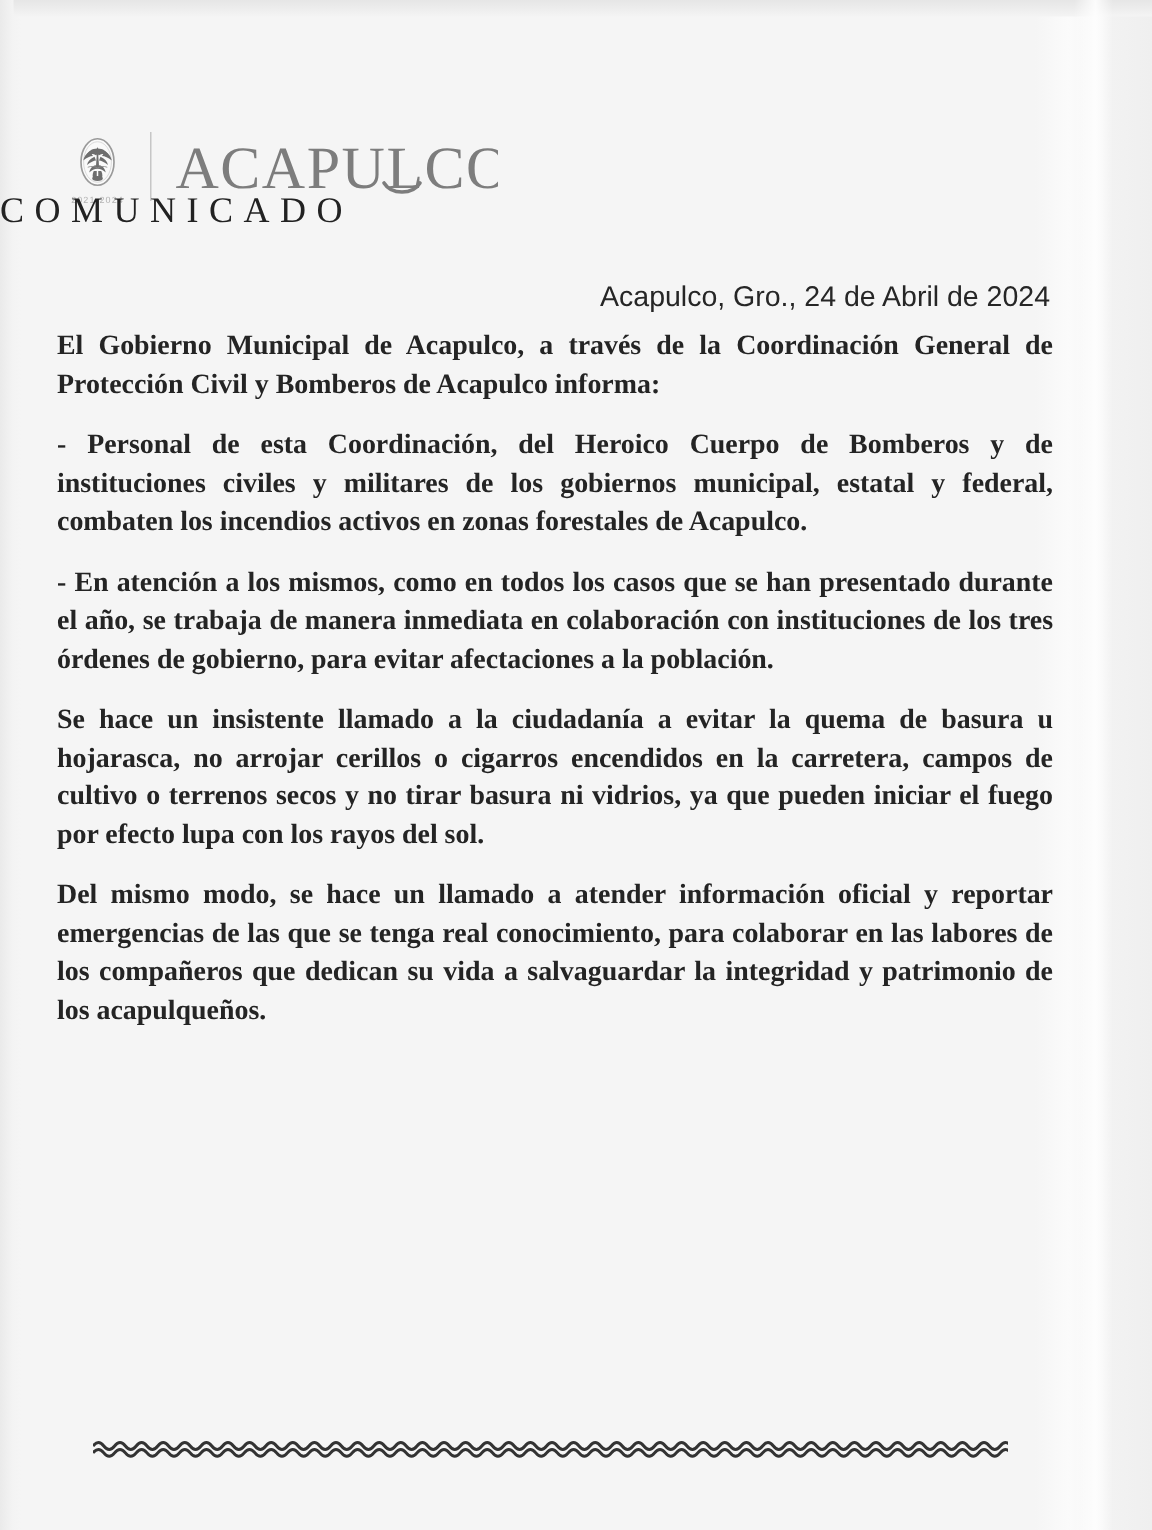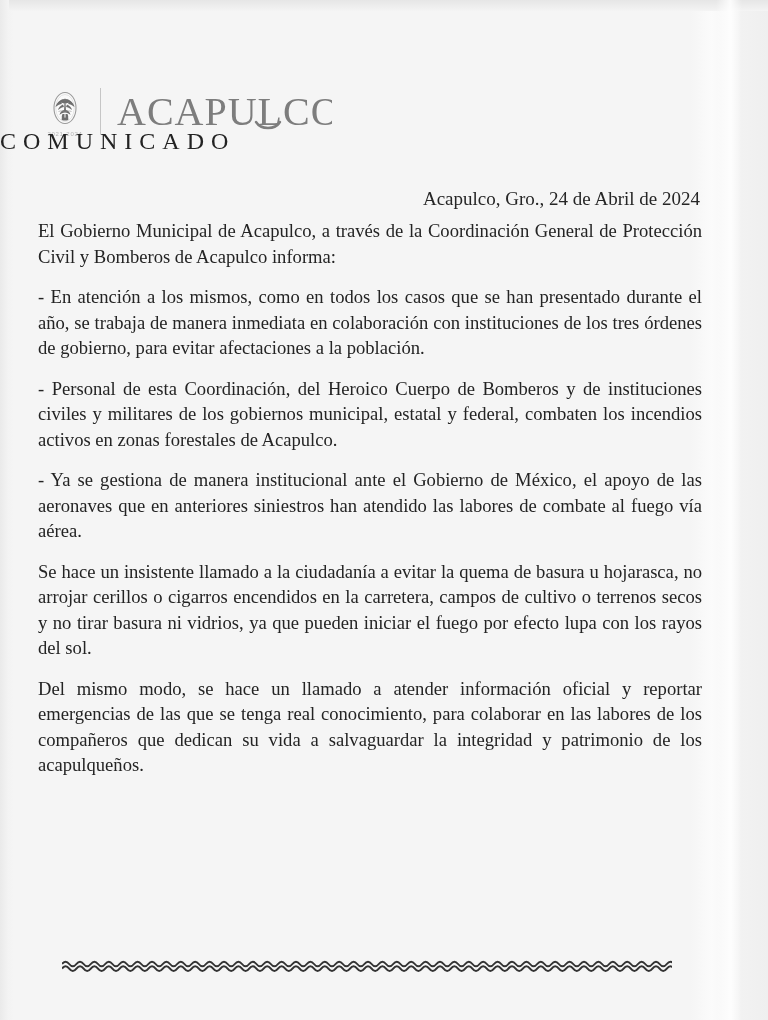--- a/index.html
+++ b/index.html
@@ -101,41 +101,42 @@
     color: #222222;
     font-weight: normal;
     margin: 0;
   }
 
   
   #dateline {
     position: absolute;
     top: 188px;
     right: 68px;
-    font-family: Liberation Serif, serif;
+    font-family: Liberation Sans, sans-serif;
     font-size: 19px;
     color: #262626;
   }
 
   
   #body-copy {
     position: absolute;
     left: 38px;
     top: 218px;
     width: 664px;
   }
   .para {
     margin: 0 0 15px 0;
     font-family: "Liberation Serif", "DejaVu Serif", serif;
     font-size: 18.6px;
     line-height: 25.5px;
     color: #242424;
     text-align: justify;
     text-justify: inter-word;
     hyphens: none;
+    font-weight: bold;
   }
   .para:last-child { margin-bottom: 0; }
 
   
   #wave-rule {
     position: absolute;
     left: 62px;
     top: 956px;
     width: 610px;
     height: 22px;
@@ -185,23 +186,22 @@
         <path d="M139 34 C144 42 158 42 163 34" fill="none" stroke="#7d7d7d" stroke-width="2.4" stroke-linecap="round"></path>
       </svg>
     </div>
 
     <h1 id="doc-title">COMUNICADO</h1>
 
     <div id="dateline">Acapulco, Gro., 24 de Abril de 2024</div>
 
     <div id="body-copy">
       <p class="para">El Gobierno Municipal de Acapulco, a través de la Coordinación General de Protección Civil y Bomberos de Acapulco informa:</p>
+      <p class="para">- Personal de esta Coordinación, del Heroico Cuerpo de Bomberos y de instituciones civiles y militares de los gobiernos municipal, estatal y federal, combaten los incendios activos en zonas forestales de Acapulco.</p>
       <p class="para">- En atención a los mismos, como en todos los casos que se han presentado durante el año, se trabaja de manera inmediata en colaboración con instituciones de los tres órdenes de gobierno, para evitar afectaciones a la población.</p>
-      <p class="para">- Personal de esta Coordinación, del Heroico Cuerpo de Bomberos y de instituciones civiles y militares de los gobiernos municipal, estatal y federal, combaten los incendios activos en zonas forestales de Acapulco.</p>
-      <p class="para">- Ya se gestiona de manera institucional ante el Gobierno de México, el apoyo de las aeronaves que en anteriores siniestros han atendido las labores de combate al fuego vía aérea.</p>
       <p class="para">Se hace un insistente llamado a la ciudadanía a evitar la quema de basura u hojarasca, no arrojar cerillos o cigarros encendidos en la carretera, campos de cultivo o terrenos secos y no tirar basura ni vidrios, ya que pueden iniciar el fuego por efecto lupa con los rayos del sol.</p>
       <p class="para">Del mismo modo, se hace un llamado a atender información oficial y reportar emergencias de las que se tenga real conocimiento, para colaborar en las labores de los compañeros que dedican su vida a salvaguardar la integridad y patrimonio de los acapulqueños.</p>
     </div>
 
     <svg id="wave-rule" viewBox="0 0 610 22" preserveAspectRatio="none">
       <defs>
         <path id="wv" d="M0 8 q3.6 -4.6 7.2 0 t7.2 0 t7.2 0 t7.2 0 t7.2 0 t7.2 0 t7.2 0 t7.2 0 t7.2 0 t7.2 0
                          t7.2 0 t7.2 0 t7.2 0 t7.2 0 t7.2 0 t7.2 0 t7.2 0 t7.2 0 t7.2 0 t7.2 0
                          t7.2 0 t7.2 0 t7.2 0 t7.2 0 t7.2 0 t7.2 0 t7.2 0 t7.2 0 t7.2 0 t7.2 0
                          t7.2 0 t7.2 0 t7.2 0 t7.2 0 t7.2 0 t7.2 0 t7.2 0 t7.2 0 t7.2 0 t7.2 0

